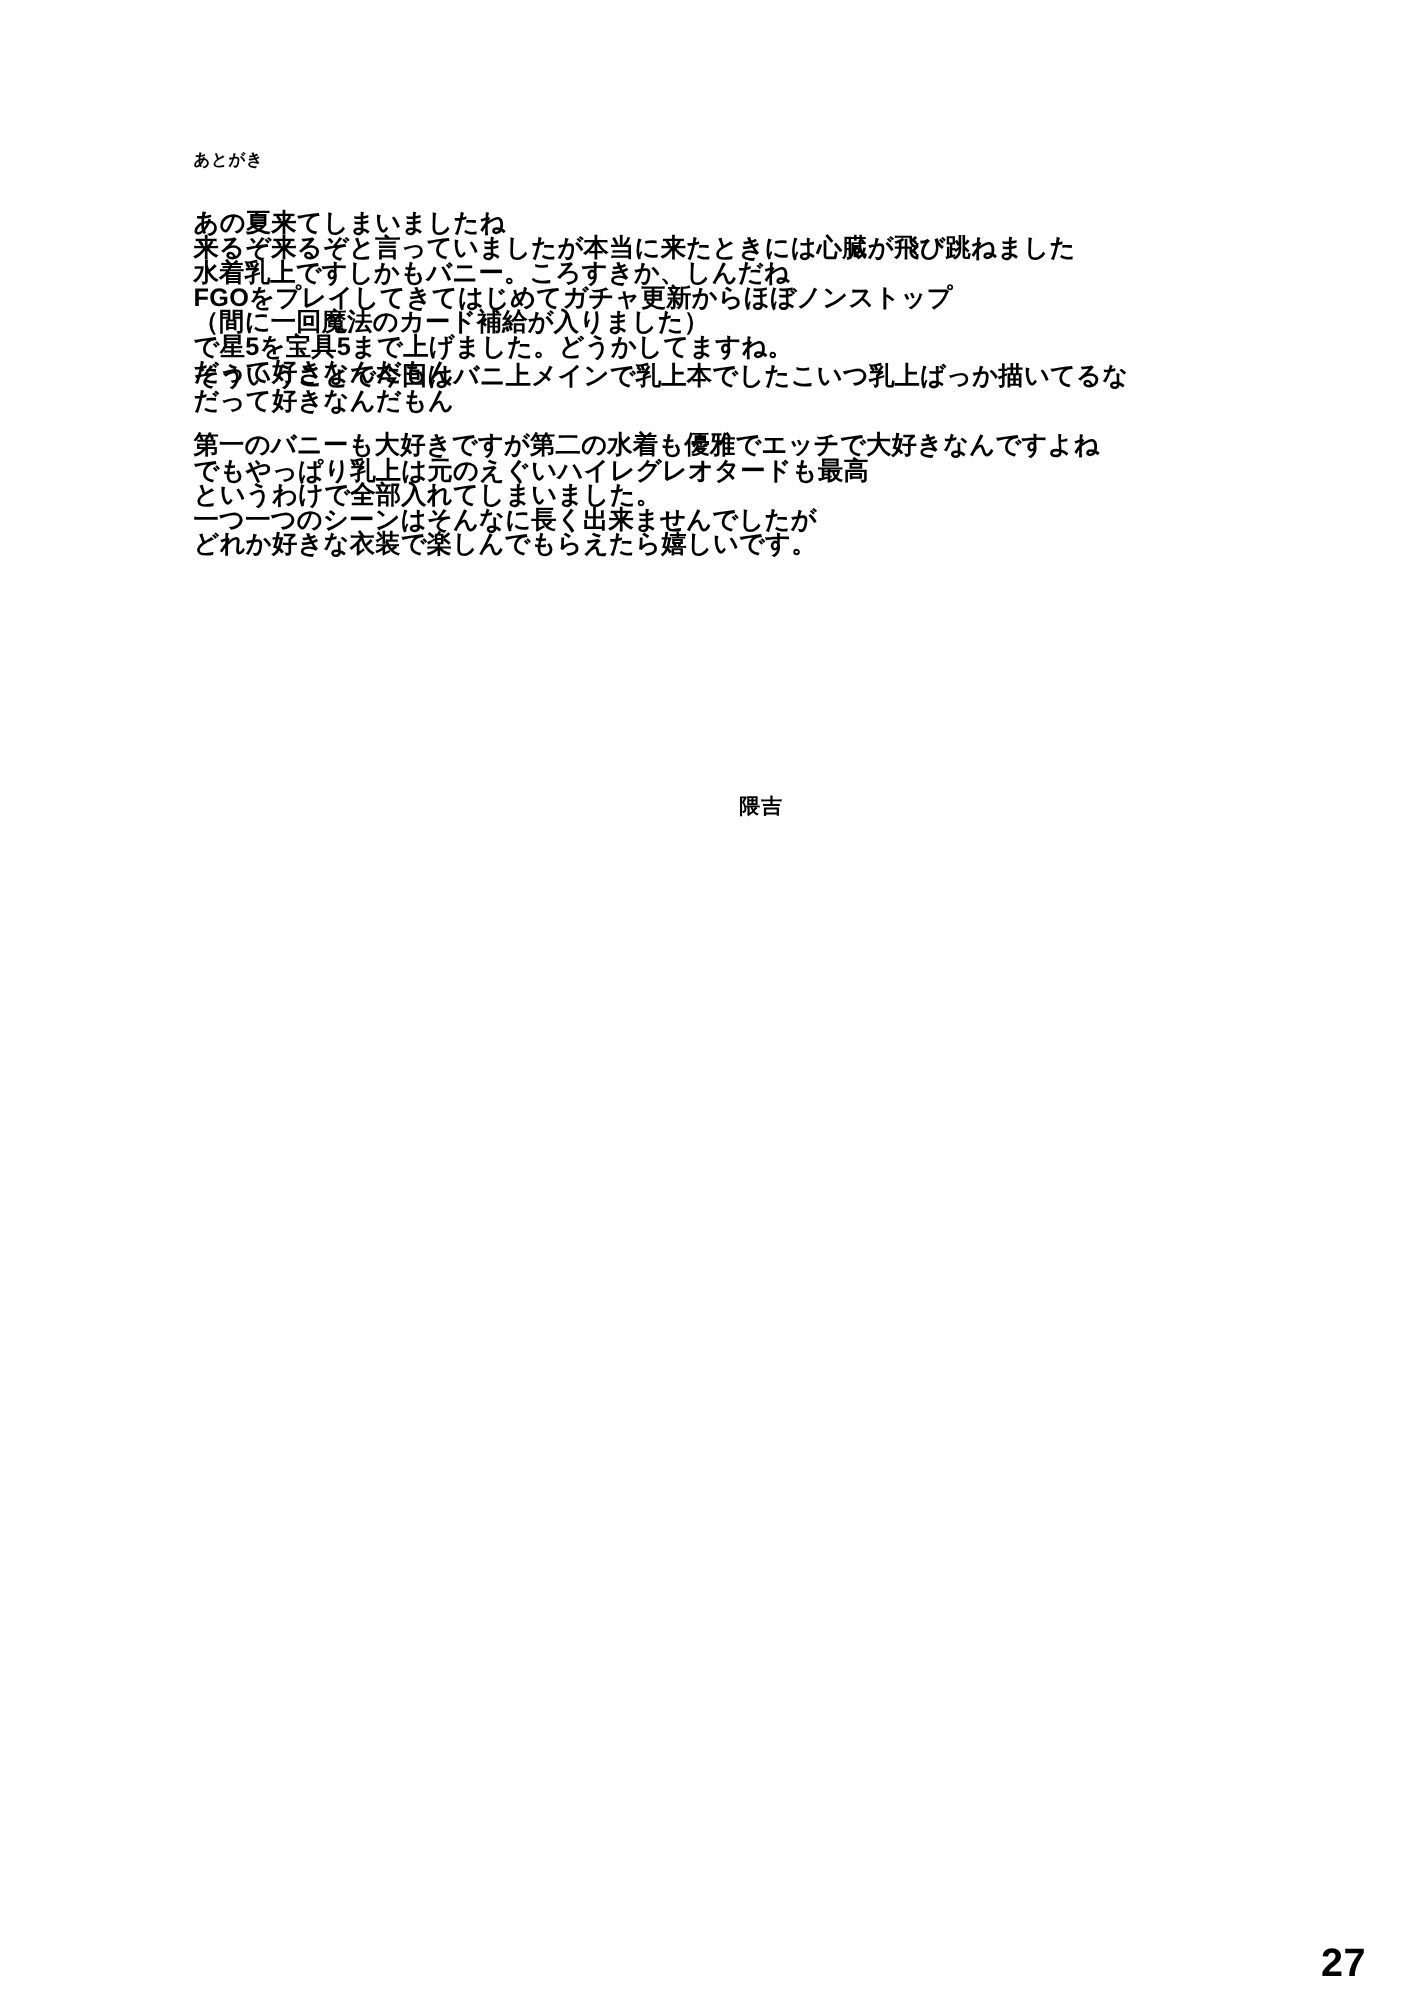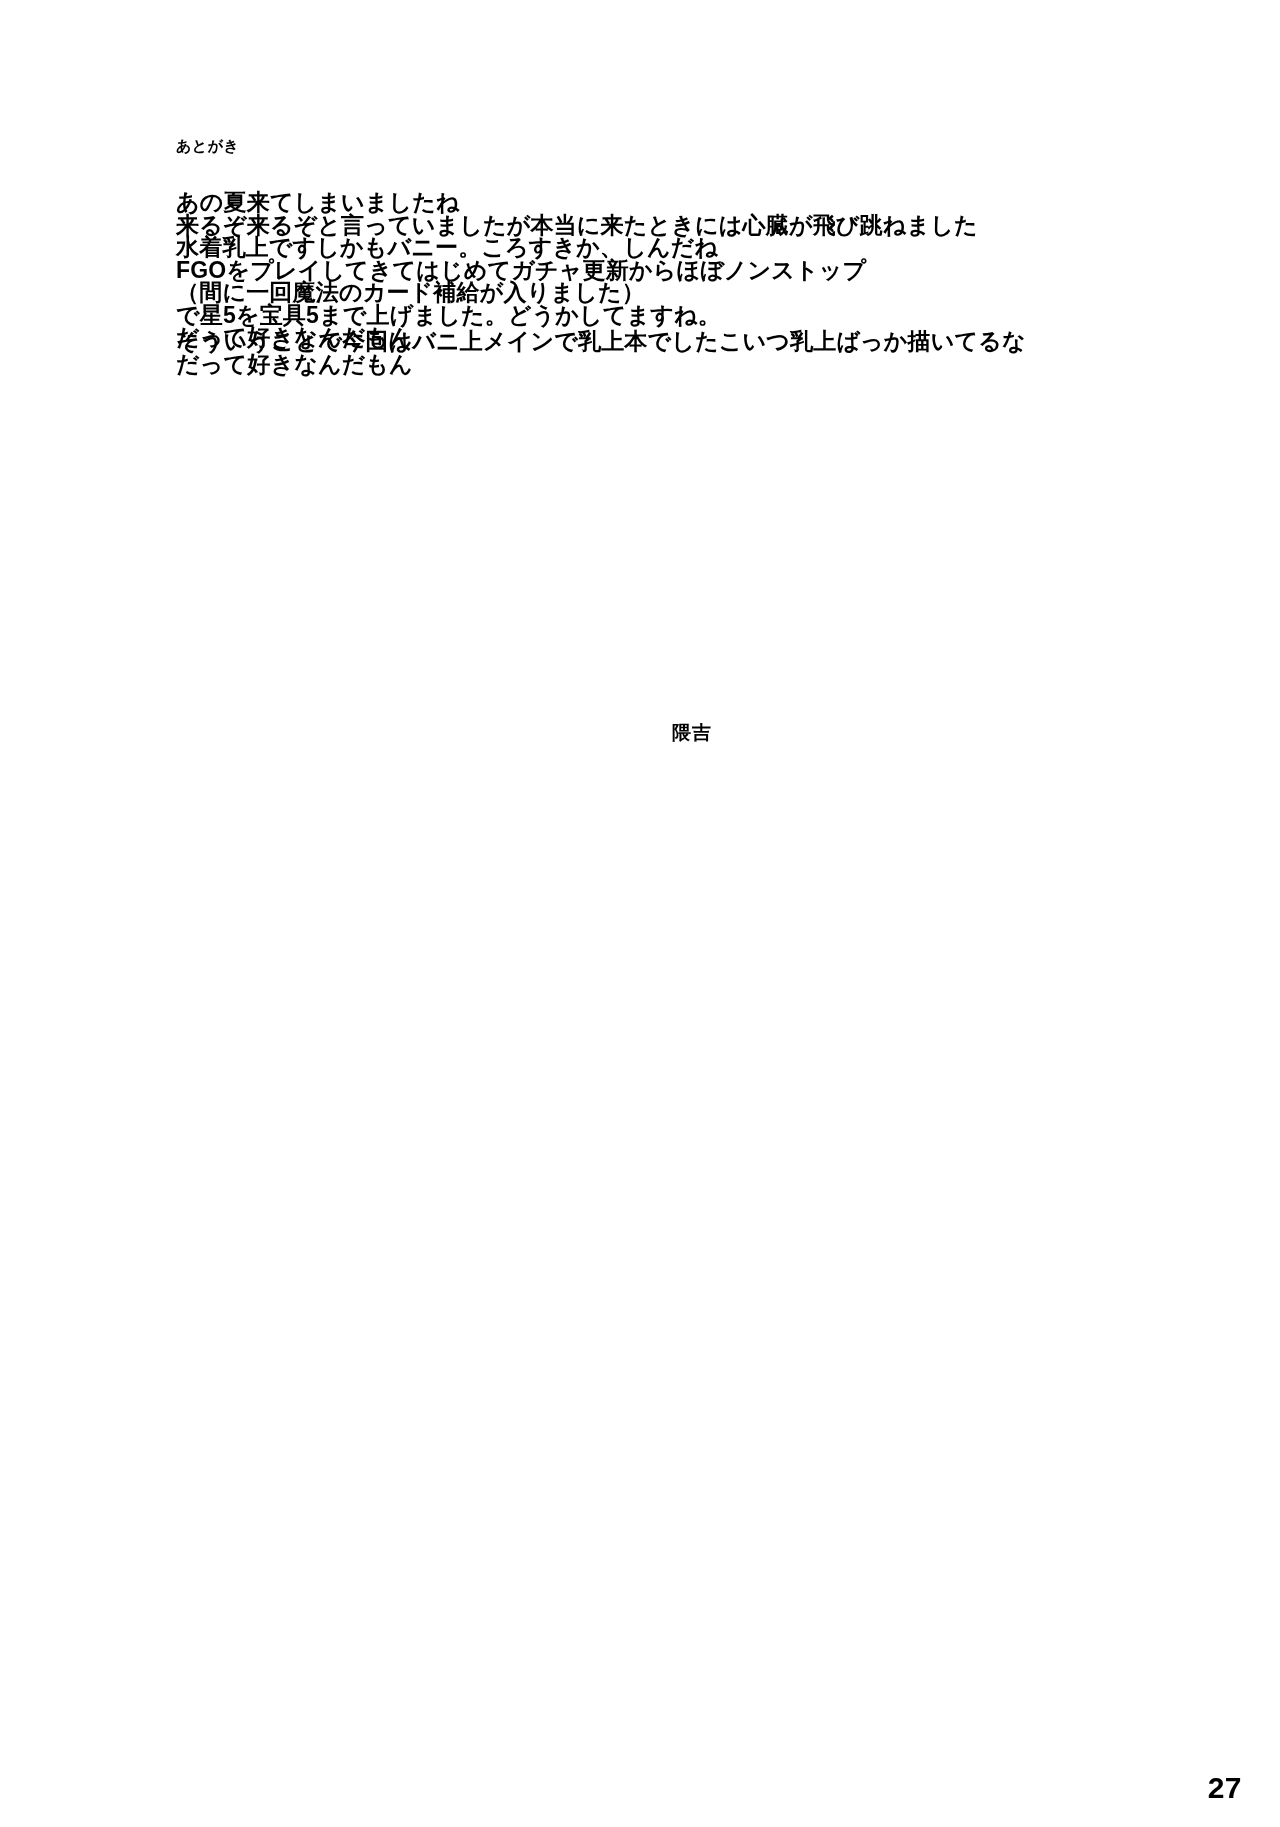--- a/index.html
+++ b/index.html
@@ -52,21 +52,21 @@
     font-size: 19px;
     font-weight: bold;
     letter-spacing: 1px;
     white-space: pre;
     padding-left: 32px;
   }
   .page-number {
     position: absolute;
     right: 38px;
     bottom: 22px;
-    font-size: 30px;
+    font-size: 36px;
     font-weight: bold;
     letter-spacing: 0.5px;
   }
 </style>
 </head>
 <body>
 
 <div class="page">
 
   <div class="afterword-title">あとがき</div>
@@ -75,19 +75,24 @@
 来るぞ来るぞと言っていましたが本当に来たときには心臓が飛び跳ねました
 水着乳上ですしかもバニー。ころすきか、しんだね
 FGOをプレイしてきてはじめてガチャ更新からほぼノンストップ
 （間に一回魔法のカード補給が入りました）
 で星5を宝具5まで上げました。どうかしてますね。
 だって好きなんだもん</div>
 
   <div class="body-block" id="block-1">そういうことで今回はバニ上メインで乳上本でしたこいつ乳上ばっか描いてるな
 だって好きなんだもん</div>
 
+  <div class="body-block" id="block-2">第一のバニーも大好きですが第二の水着も優雅でエッチで大好きなんですよね
+でもやっぱり乳上は元のえぐいハイレグレオタードも最高
+というわけで全部入れてしまいました。
+一つ一つのシーンはそんなに長く出来ませんでしたが
+どれか好きな衣装で楽しんでもらえたら嬉しいです。</div>
 
 
   <div class="signature">隈吉</div>
 
   <div class="page-number">27</div>
 
 </div>
 
 </body></html>

